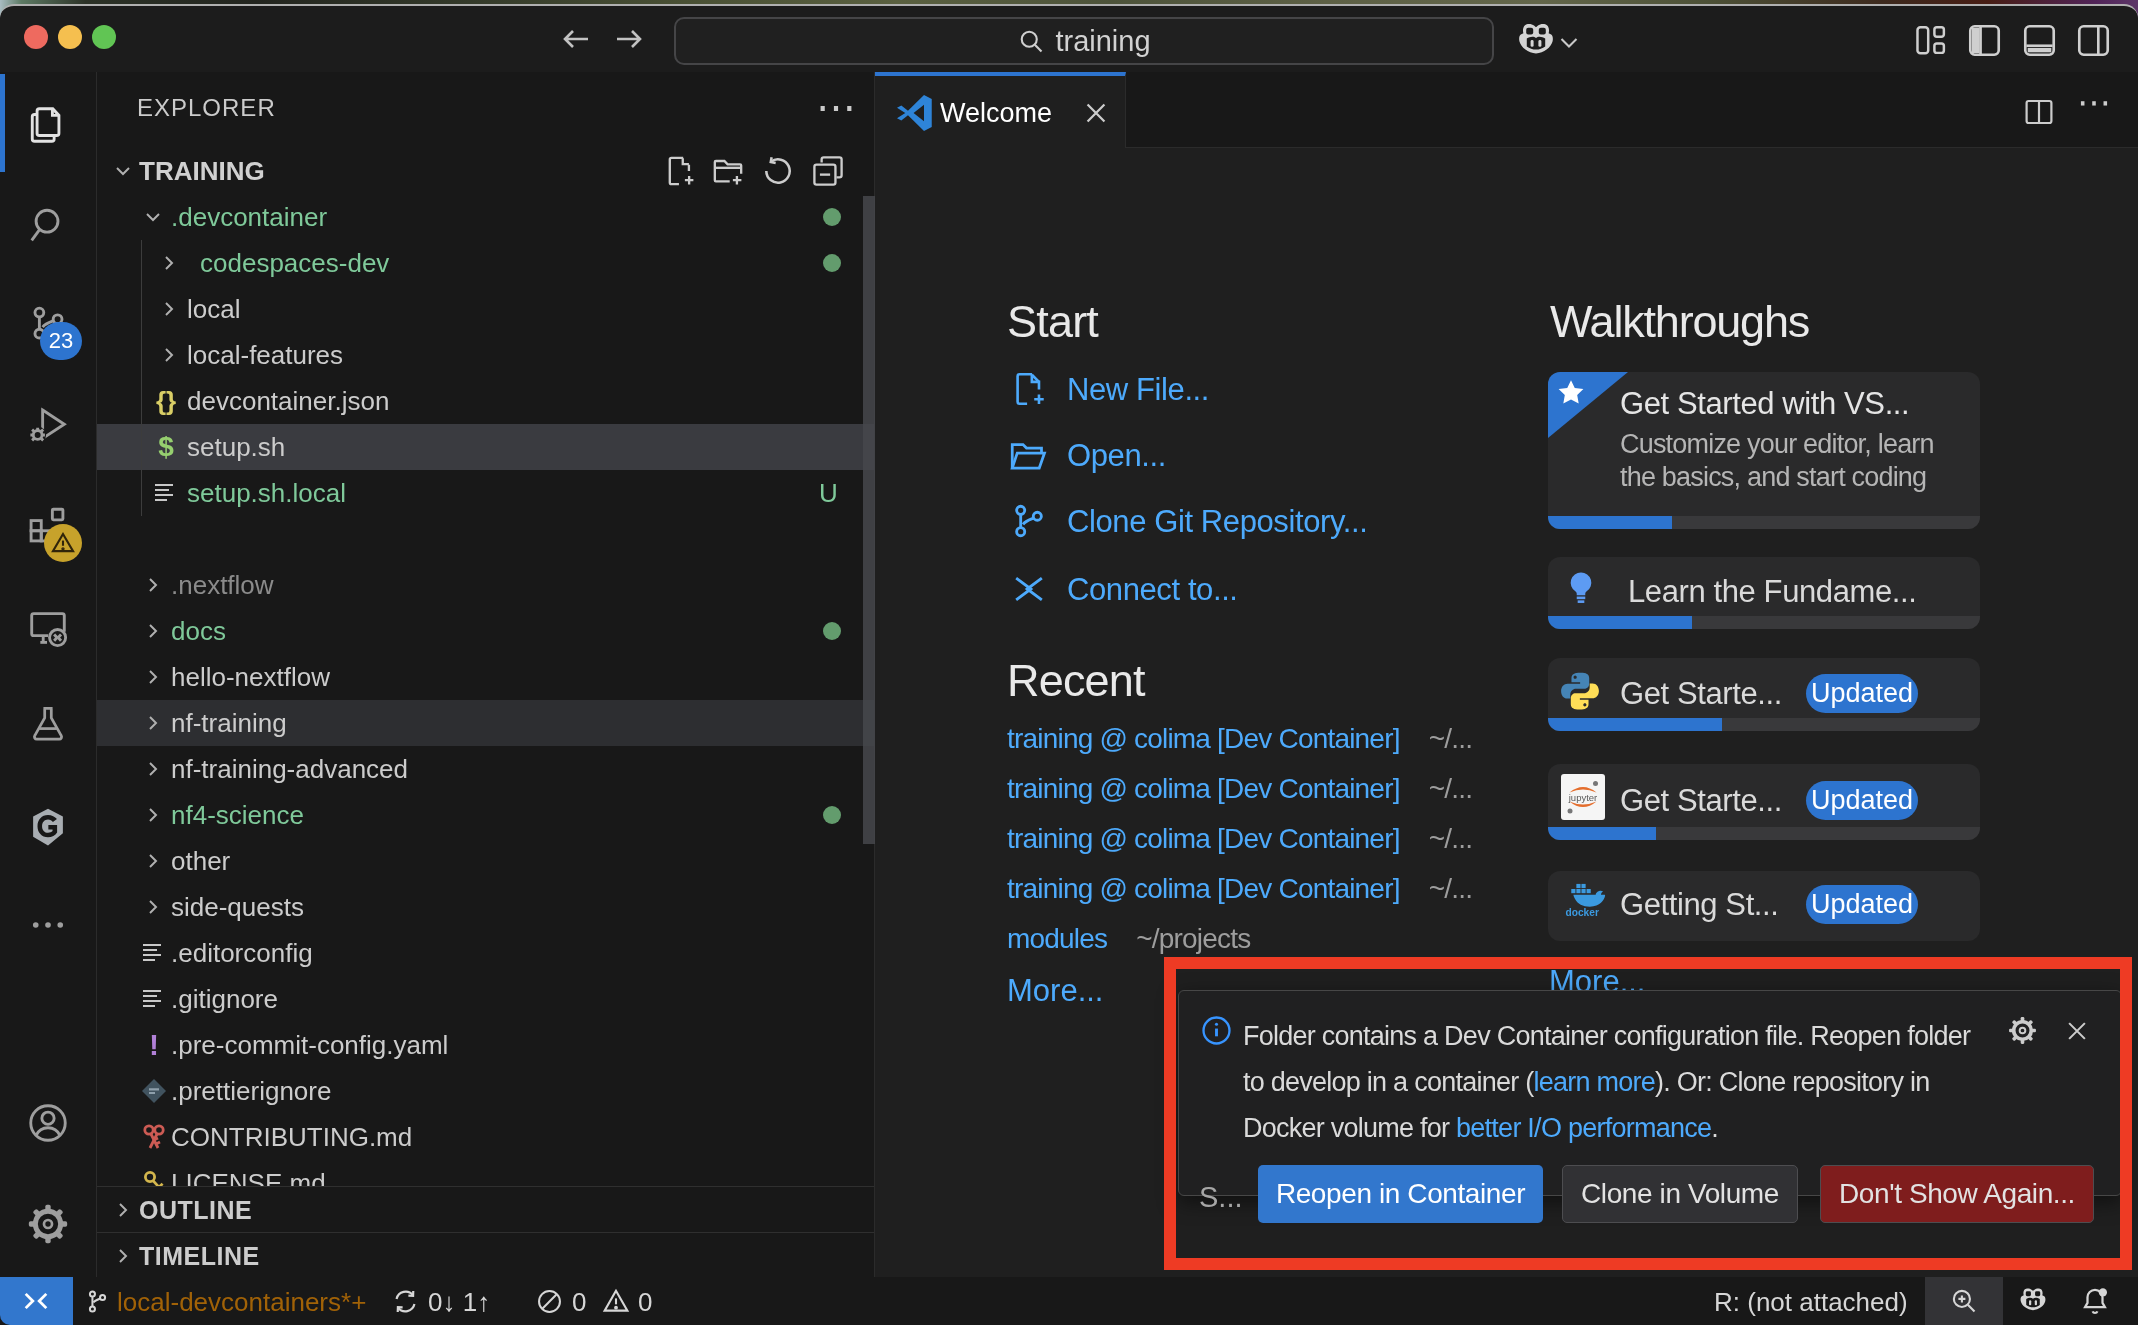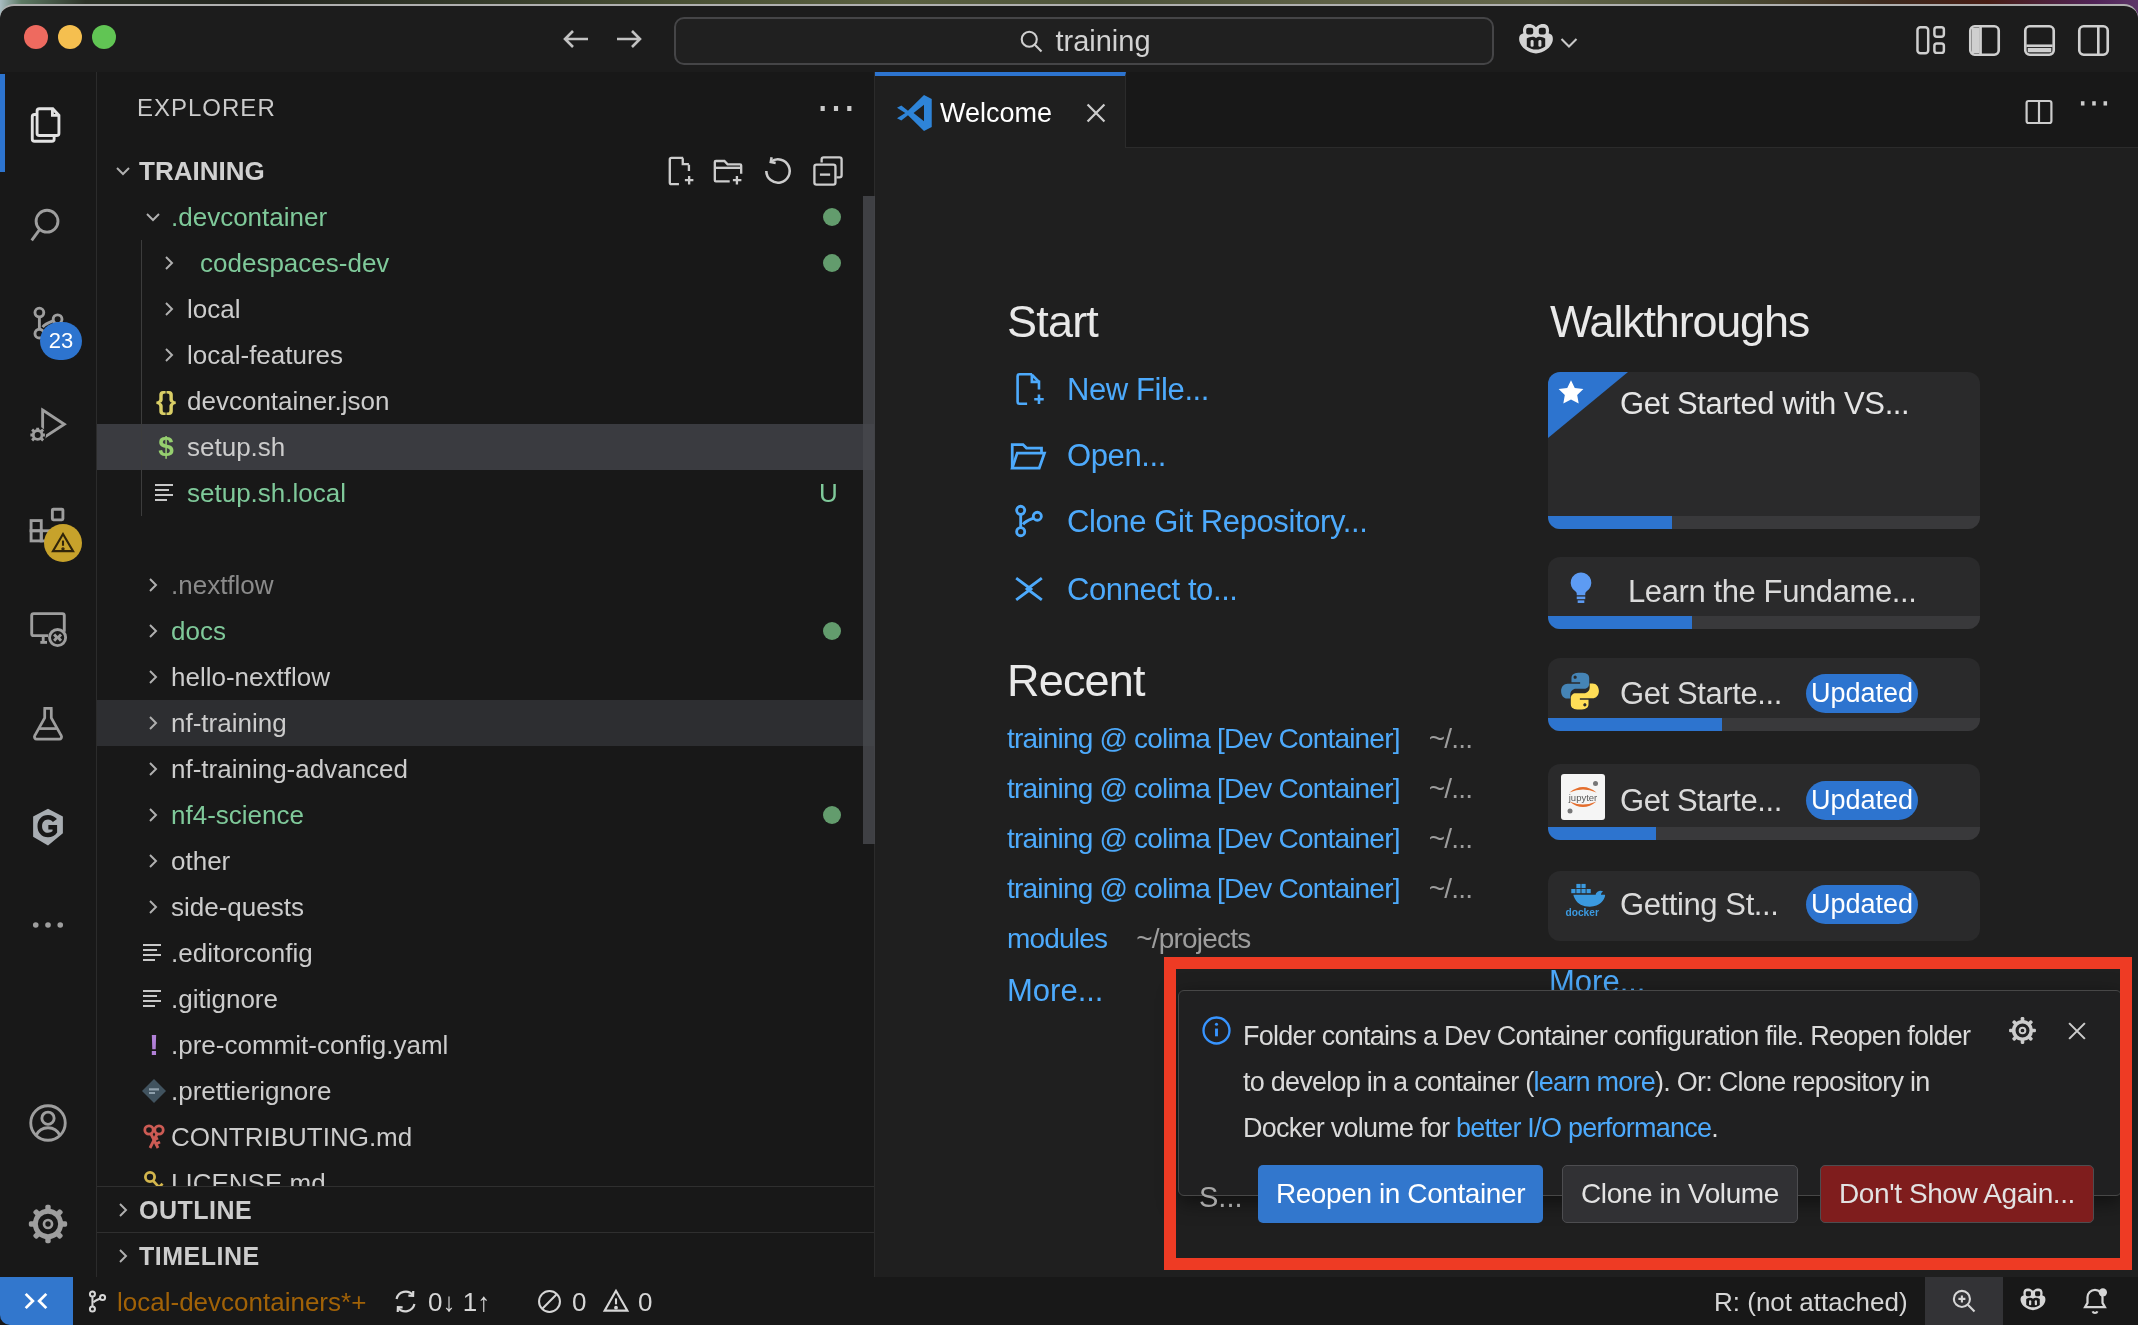--- a/index.html
+++ b/index.html
@@ -436,20 +436,21 @@
     <div class="abs" style="left:132px;top:801px;font-size:28px;letter-spacing:-0.8px;white-space:nowrap;"><a class="lnk">training @ colima [Dev Container]</a> <span style="color:#9d9d9d;margin-left:22px;">~/...</span></div>
     <div class="abs" style="left:132px;top:851px;font-size:28px;letter-spacing:-0.8px;white-space:nowrap;"><a class="lnk">modules</a> <span style="color:#9d9d9d;margin-left:22px;">~/projects</span></div>
     <div class="abs" style="left:132px;top:901px;font-size:31px;"><a class="lnk">More...</a></div>
 
     <div class="abs" style="left:673px;top:300px;width:432px;height:157px;background:#2a2a2b;border-radius:12px;overflow:hidden;">
       <div class="abs" style="left:0;top:0;width:0;height:0;border-top:66px solid #2d74cf;border-right:80px solid transparent;"></div>
       <svg class="abs" style="left:8px;top:6px;" width="30" height="30" viewBox="0 0 16 16" fill="#ffffff">
           <path d="M8 1.2l2 4.1 4.6.6-3.3 3.2.8 4.5L8 11.4l-4.1 2.2.8-4.5L1.4 5.9 6 5.3z"></path>
         </svg>
       <div class="abs" style="left:72px;top:14px;font-size:31px;color:#e5e5e5;white-space:nowrap;letter-spacing:-0.4px;">Get Started with VS...</div>
+      <div class="abs" style="left:72px;top:56px;font-size:27px;color:#b5b5b5;line-height:33px;white-space:nowrap;letter-spacing:-0.8px;">Customize your editor, learn<br>the basics, and start coding</div>
       <div class="abs" style="left:0;top:144px;width:432px;height:13px;background:#39393b;"></div>
       <div class="abs" style="left:0;top:144px;width:124px;height:13px;background:#2d74cf;"></div>
     </div>
     <div class="abs" style="left:673px;top:485px;width:432px;height:72px;background:#2a2a2b;border-radius:12px;overflow:hidden;">
       <svg class="abs" style="left:14px;top:12px;" width="38" height="38" viewBox="0 0 16 16" fill="#5d9bf3">
           <path d="M8 1.5a4.3 4.3 0 0 0-2.4 7.9c.3.2.6.6.6 1v.6h3.6v-.6c0-.4.3-.8.6-1A4.3 4.3 0 0 0 8 1.5z"></path>
           <rect x="6.2" y="11.6" width="3.6" height="1.1"></rect>
           <rect x="6.6" y="13.2" width="2.8" height="1.1"></rect>
         </svg>
       <div class="abs" style="left:80px;top:17px;font-size:31px;color:#dadada;white-space:nowrap;letter-spacing:-0.4px;">Learn the Fundame...</div>

